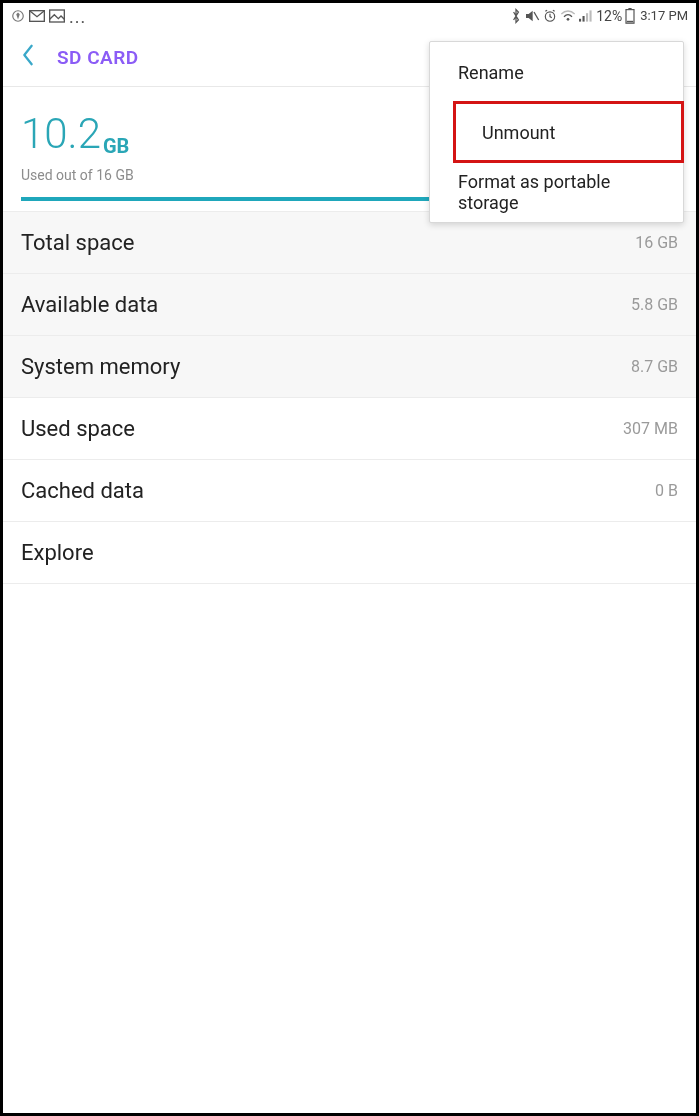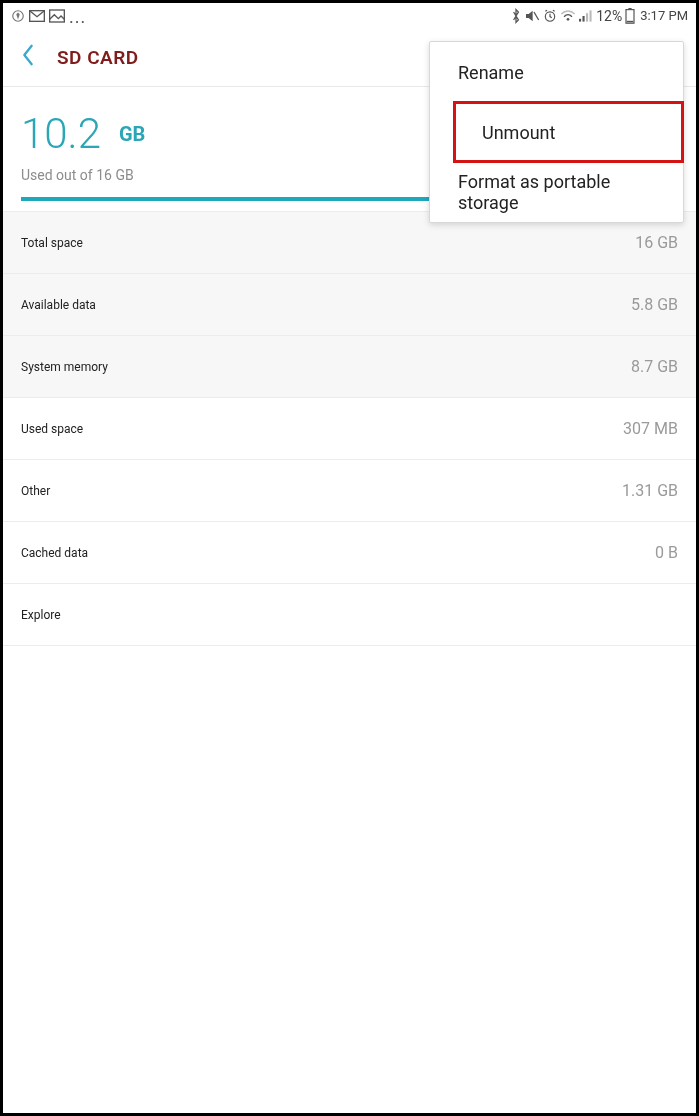--- a/index.html
+++ b/index.html
@@ -26,28 +26,28 @@
   .ic { display:inline-flex; align-items:center; justify-content:center; }
 
   .header {
     display: flex;
     align-items: center;
     height: 58px;
     padding: 0 18px;
     border-bottom: 1px solid #e8e8e8;
   }
   .back-chevron { color: #3aa8c9; margin-right: 22px; font-size: 22px; }
-  .header-title { font-size: 19px; font-weight: 600; color: #7f1d1d; letter-spacing: 0.5px; }
+  .header-title { font-size: 19px; font-weight: 600; color: #8b5cf6; letter-spacing: 0.5px; }
 
   .usage-block {
     padding: 22px 18px 10px 18px;
     border-bottom: 1px solid #ececec;
     background: #fff;
   }
-  .usage-main { display:flex; align-items:center; gap:18px; color:#2aa6b6; }
+  .usage-main { display:flex; align-items:flex-end; gap:2px; color:#2aa6b6; }
   .usage-num { font-size: 42px; font-weight: 300; }
   .usage-unit { font-size: 20px; font-weight: 700; }
   .usage-sub { font-size: 14px; color: #8c8c8c; margin-top: 9px; }
   .usage-bar {
     margin-top: 14px;
     height: 4px;
     width: 100%;
     background: #e2e2e2;
     position: relative;
   }
@@ -59,21 +59,21 @@
 
   .list { background: #f7f7f7; }
   .row {
     display:flex; align-items:center;
     padding: 0 18px;
     height: 62px;
     border-bottom: 1px solid #ececec;
     background: #f7f7f7;
   }
   .row.white { background:#fff; }
-  .row-label { font-size: 12px; color: #222; }
+  .row-label { font-size: 22px; color: #222; }
   .row-value { margin-left:auto; font-size: 16px; color:#9a9a9a; }
 
   .dropdown {
     position: absolute;
     top: 38px;
     right: 12px;
     width: 255px;
     background: #fff;
     border: 1px solid #d8d8d8;
     box-shadow: 0 2px 6px rgba(0,0,0,0.15);
@@ -197,24 +197,20 @@
   </div>
   <div class="row">
     <span class="row-label">System memory</span>
     <span class="row-value">8.7 GB</span>
   </div>
   <div class="row white">
     <span class="row-label">Used space</span>
     <span class="row-value">307 MB</span>
   </div>
   <div class="row white">
-    <span class="row-label">Other</span>
-    <span class="row-value">1.31 GB</span>
-  </div>
-  <div class="row white">
     <span class="row-label">Cached data</span>
     <span class="row-value">0 B</span>
   </div>
   <div class="row white">
     <span class="row-label">Explore</span>
   </div>
 </div>
 
 <div class="dropdown">
   <div class="dd-item">

